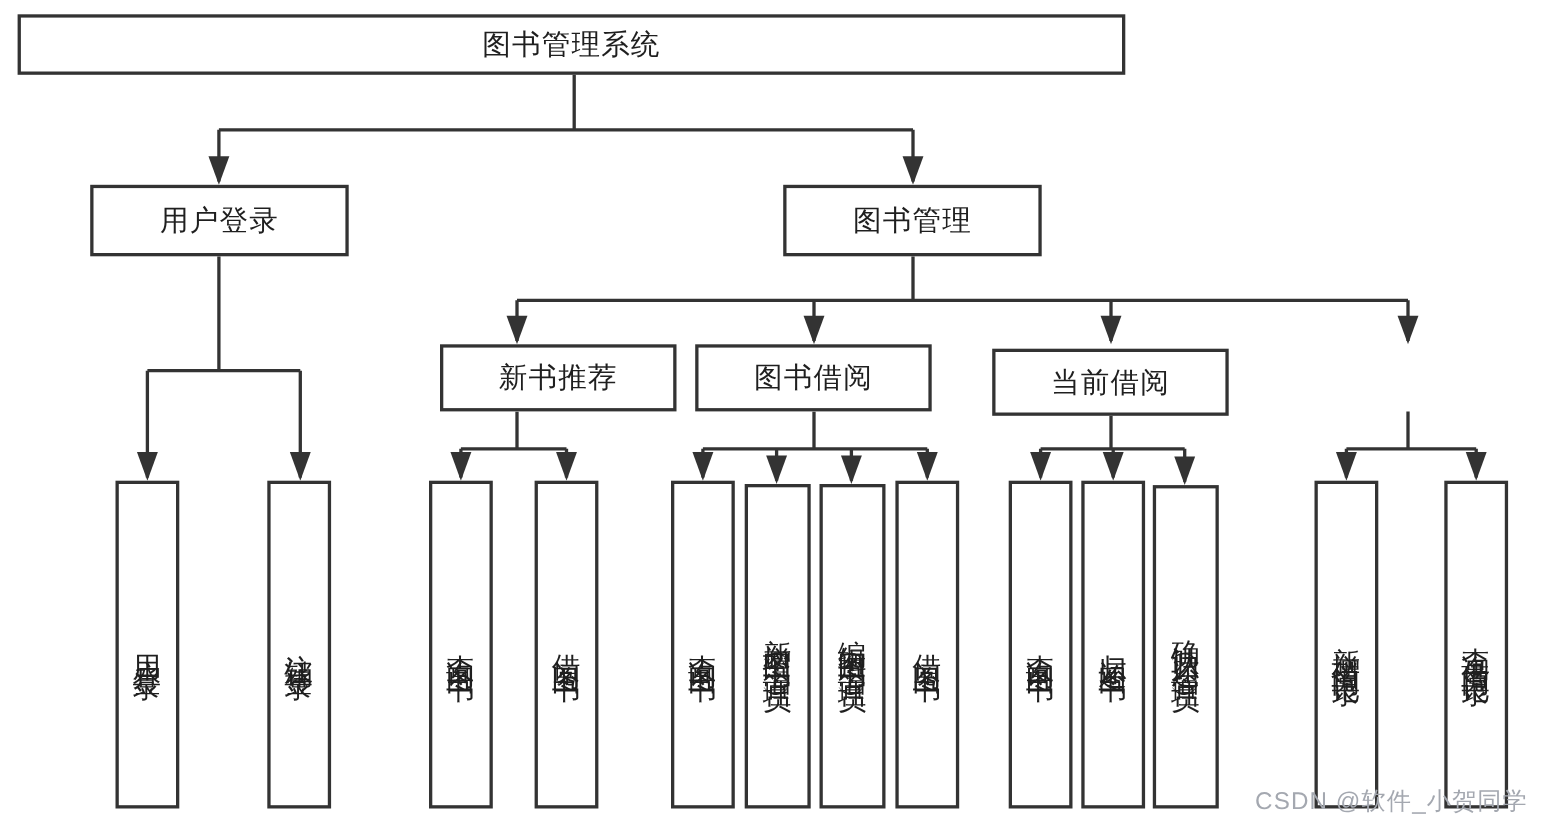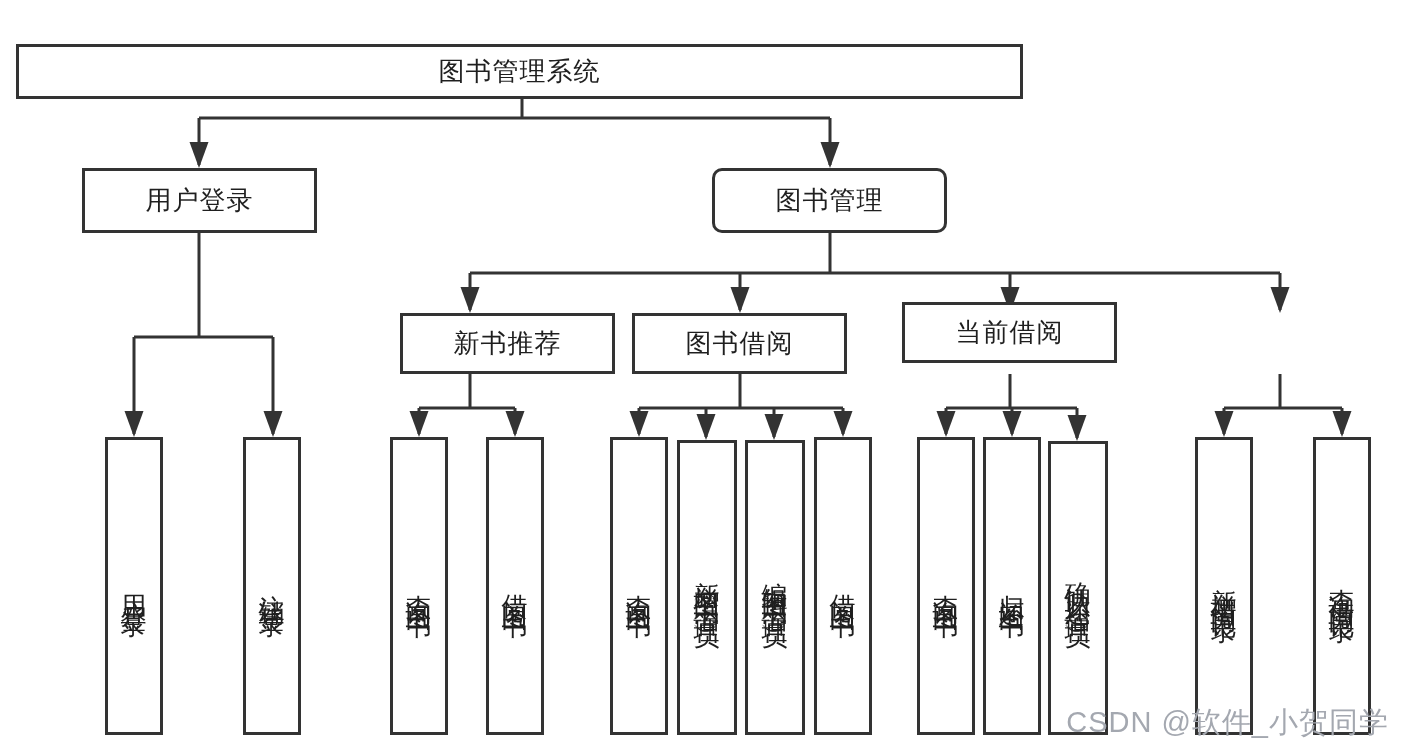--- a/index.html
+++ b/index.html
@@ -37,21 +37,21 @@
     text-orientation: mixed;
     font-size: 26px;
     letter-spacing: 6px;
     line-height: 1;
     white-space: nowrap;
   }
   .watermark {
     position: absolute;
     right: 16px;
     bottom: 4px;
-    font-size: 29px;
+    font-size: 22px;
     letter-spacing: 1px;
     color: #a4a8b0;
     white-space: nowrap;
   }
 </style>
 </head>
 <body>
 
 <div class="canvas">
 
@@ -87,38 +87,38 @@
       <path d="M764.5 414 L783.5 414 L774 440 Z"></path>
       <path d="M833.5 411 L852.5 411 L843 437 Z"></path>
       <path d="M936.5 411 L955.5 411 L946 437 Z"></path>
       <path d="M1002.5 411 L1021.5 411 L1012 437 Z"></path>
       <path d="M1067.5 415 L1086.5 415 L1077 441 Z"></path>
       <path d="M1214.5 411 L1233.5 411 L1224 437 Z"></path>
       <path d="M1332.5 411 L1351.5 411 L1342 437 Z"></path>
     </g>
   </svg>
 
-  <div class="box" style="left:16px; top:13px; width:1007px; height:55px;margin-top:31px;">
+  <div class="box" style="left:16px; top:13px; width:1007px; height:55px;">
     <span class="hlabel">图书管理系统</span>
   </div>
 
   <div class="box" style="left:82px; top:168px; width:235px; height:65px;">
     <span class="hlabel">用户登录</span>
   </div>
-  <div class="box" style="left:712px; top:168px; width:235px; height:65px;border-radius:10px;">
+  <div class="box" style="left:712px; top:168px; width:235px; height:65px;">
     <span class="hlabel">图书管理</span>
   </div>
 
   <div class="box" style="left:362px; top:313px; width:215px; height:61px;margin-left:38px;">
     <span class="hlabel">新书推荐</span>
   </div>
   <div class="box" style="left:632px; top:313px; width:215px; height:61px;text-align:right;">
     <span class="hlabel">图书借阅</span>
   </div>
-  <div class="box" style="left:902px; top:302px; width:215px; height:61px;">
+  <div class="box" style="left:902px; top:317px; width:215px; height:61px;">
     <span class="hlabel">当前借阅</span>
   </div>
 
   <div class="box" style="left:105px; top:437px; width:58px; height:298px;">
     <span class="vlabel">用户登录</span>
   </div>
   <div class="box" style="left:243px; top:437px; width:58px; height:298px;">
     <span class="vlabel">注销登录</span>
   </div>
 

